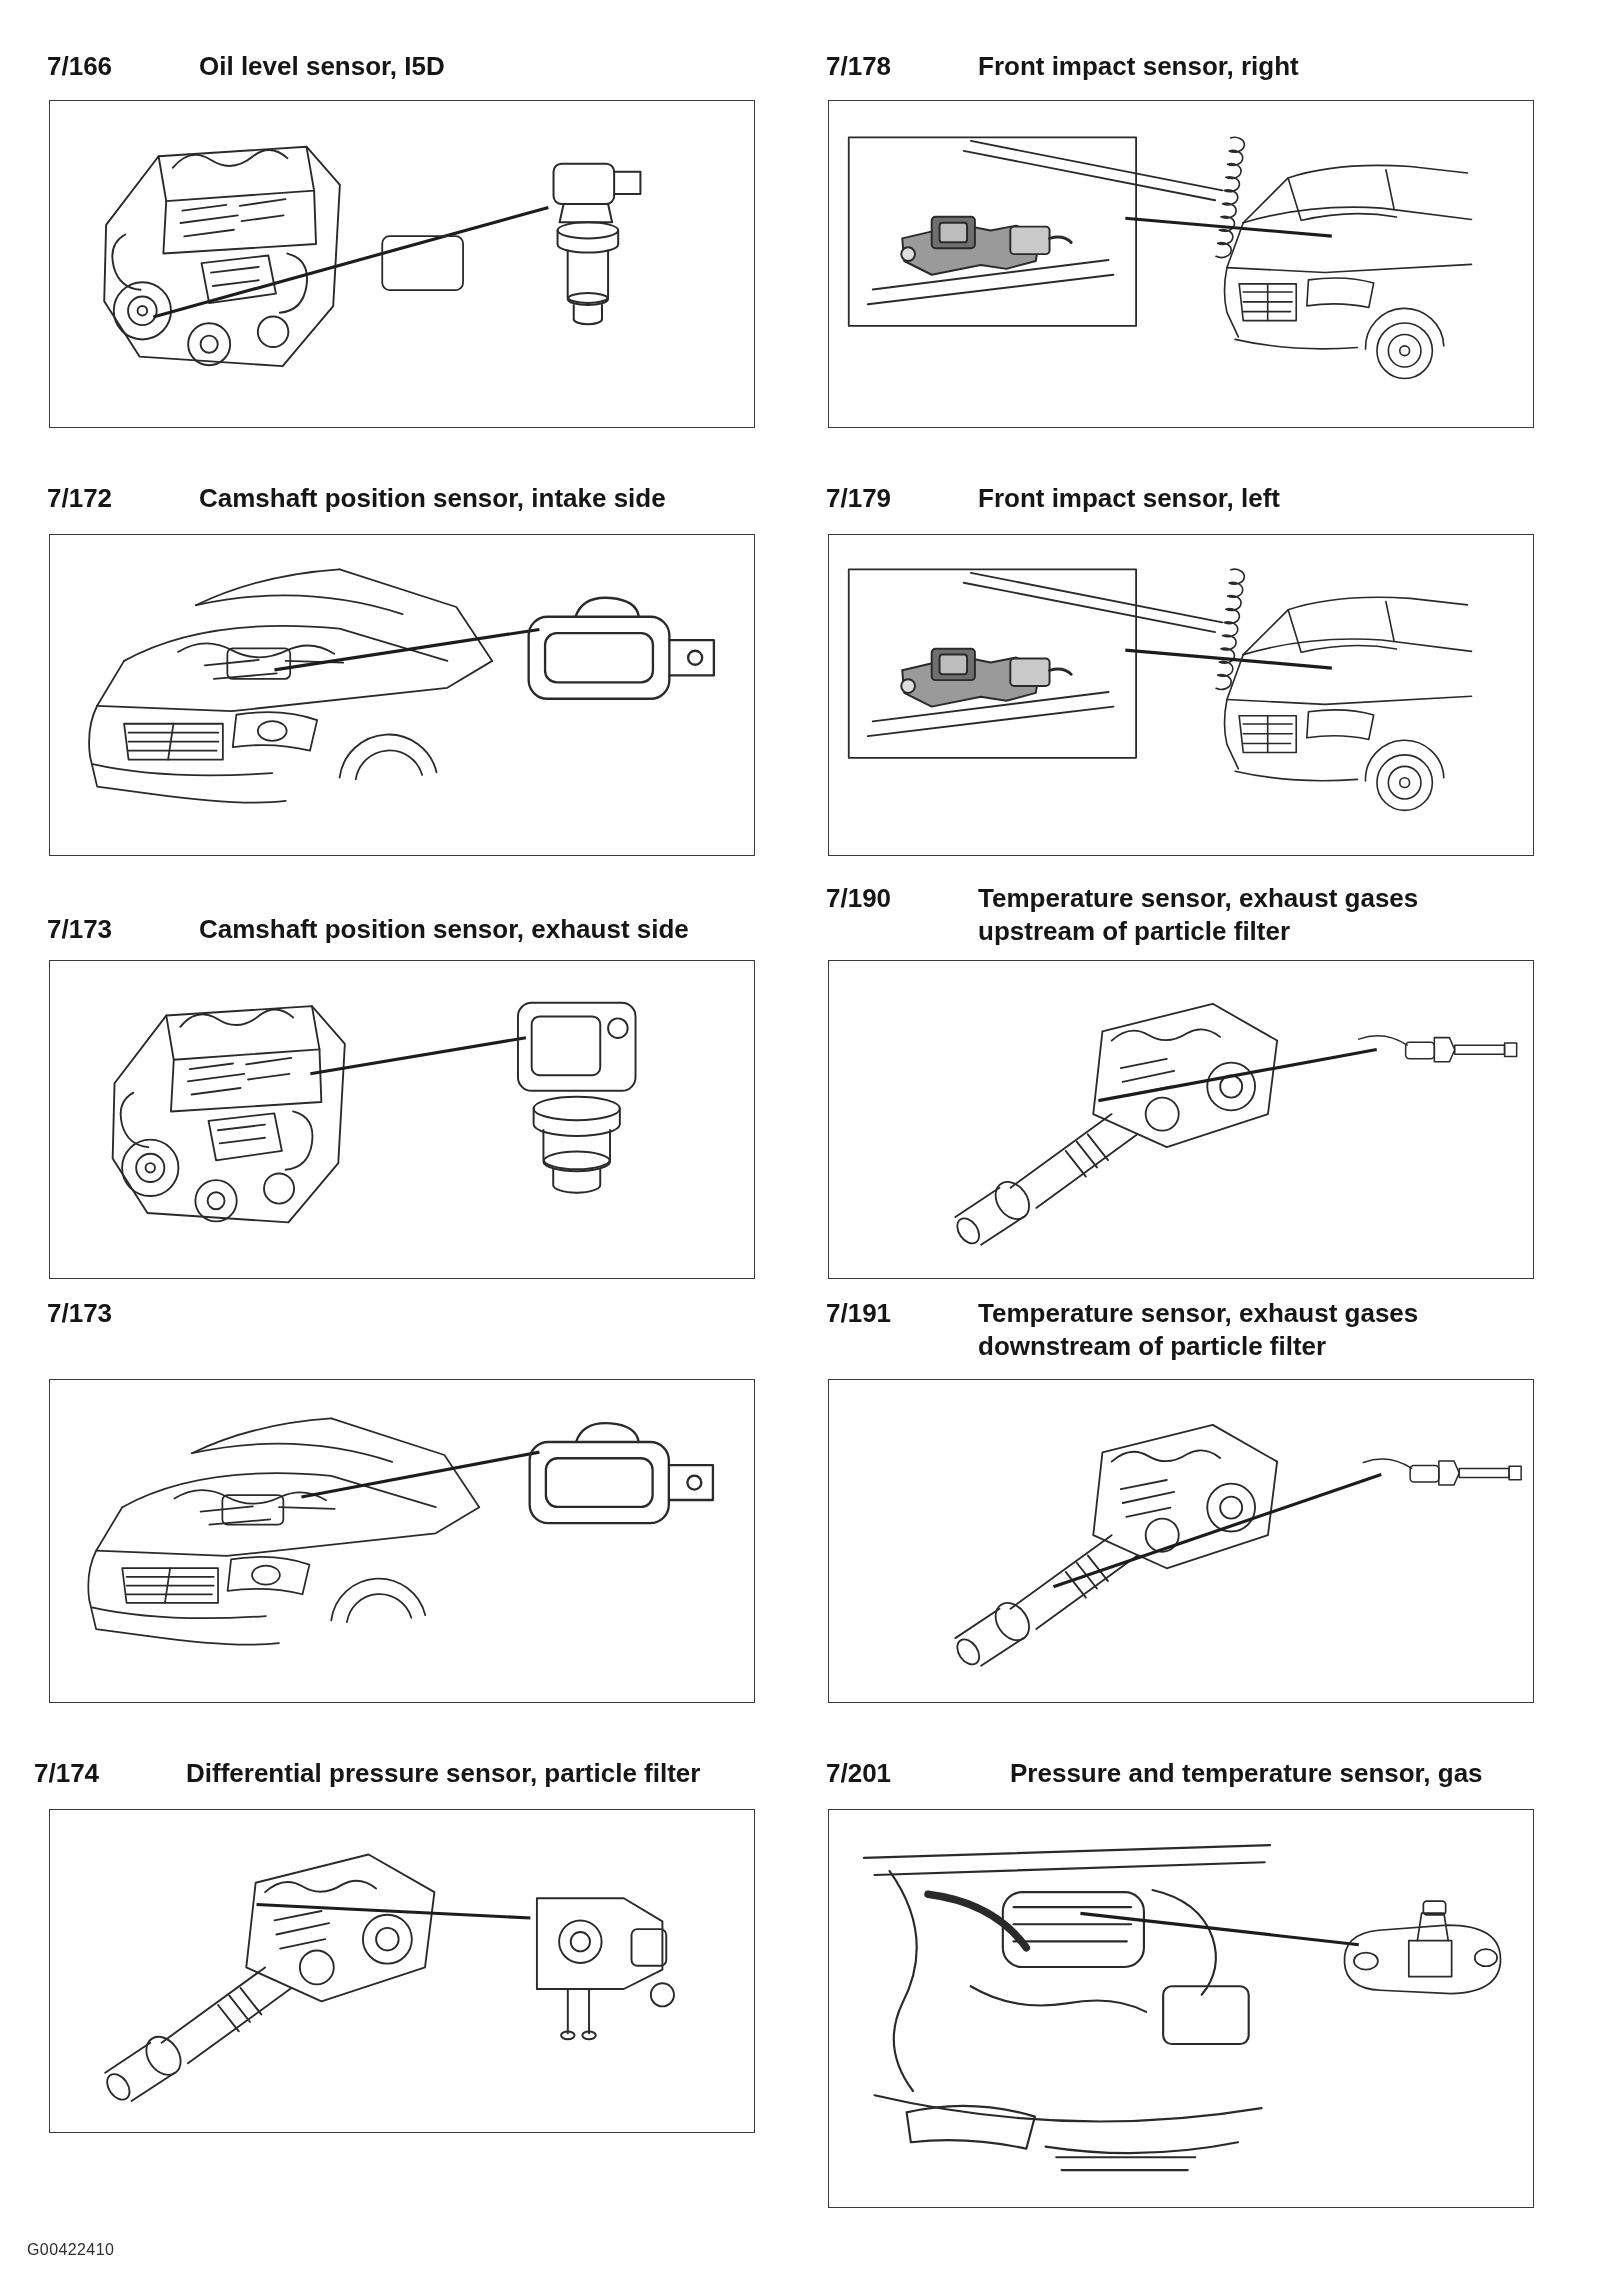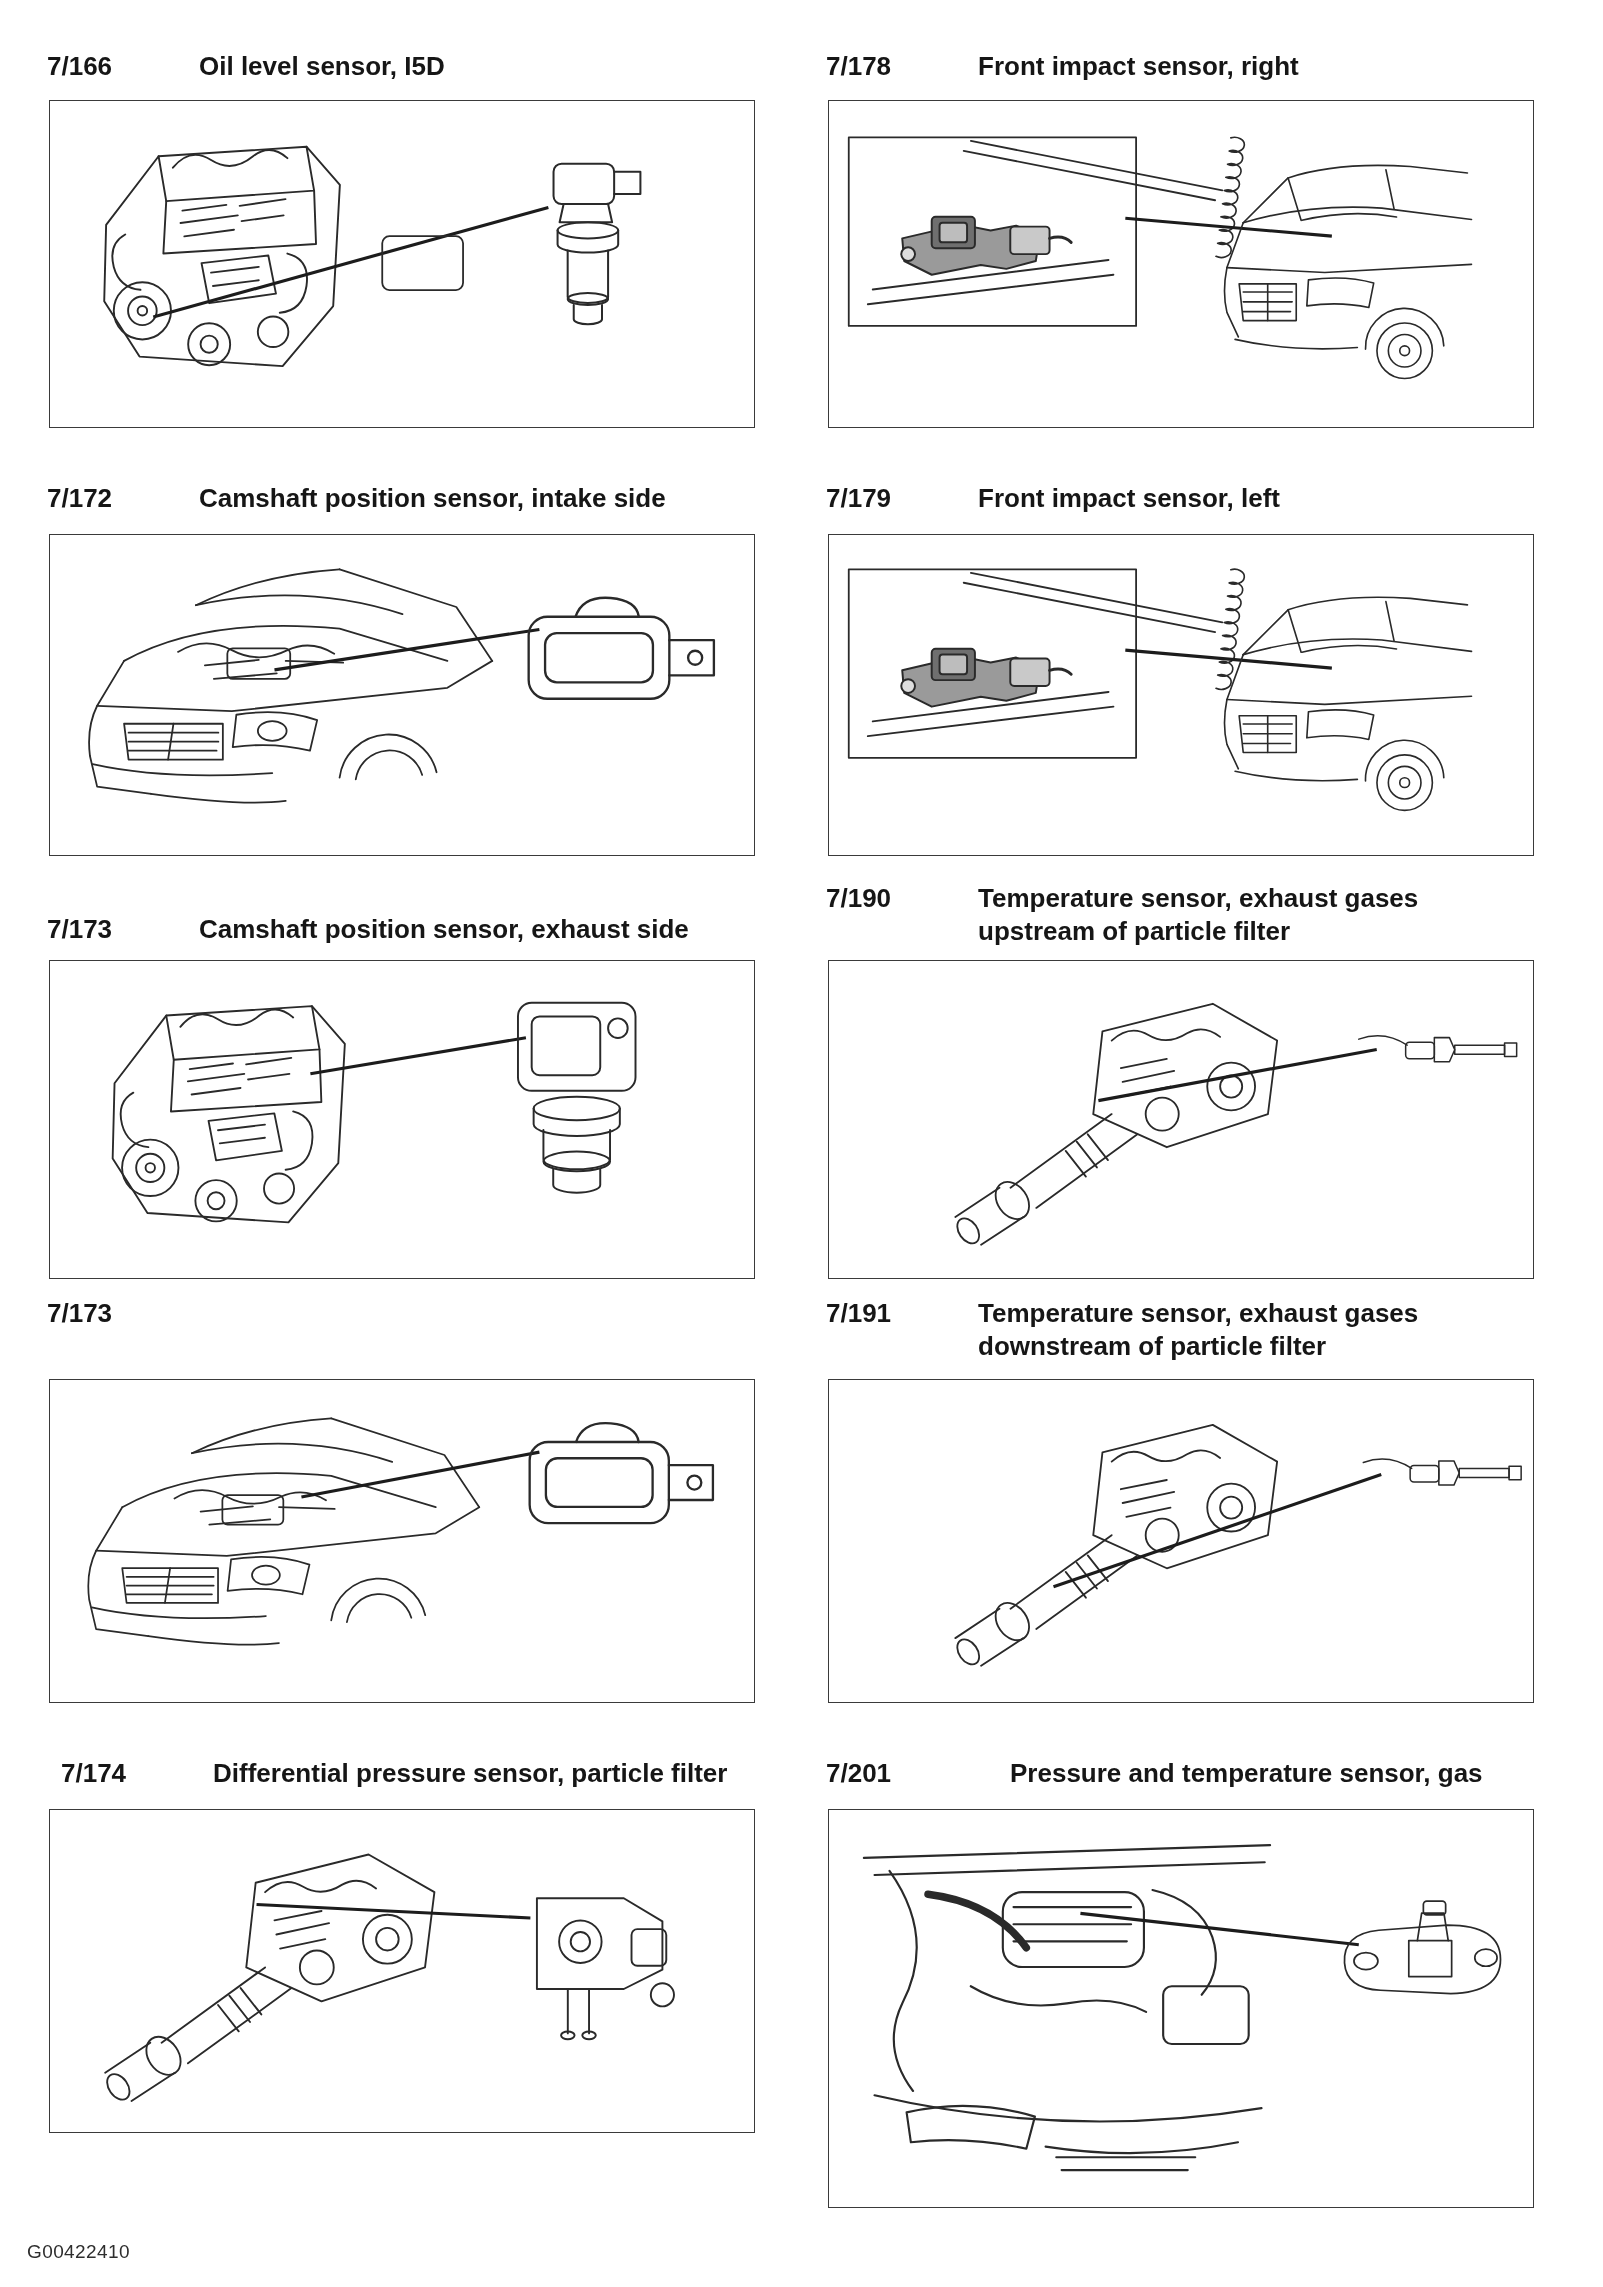--- a/index.html
+++ b/index.html
@@ -23,21 +23,21 @@
   .fig-box {
     position:absolute;
     border:1.8px solid #3a3a3a;
     background:#ffffff;
     box-sizing:border-box;
   }
   .fig-box svg { display:block; width:100%; height:100%; }
   .footer-code {
     position:absolute;
     left:27px; top:2241px;
-    font-size:19px;
+    font-size:16px;
     color:#2e2e2e;
     letter-spacing:0.4px;
   }
   .ink { stroke:#2a2a2a; fill:none; stroke-width:2; stroke-linecap:round; stroke-linejoin:round; }
   .leader { stroke:#1c1c1c; stroke-width:3.5; fill:none; }
 </style>
 </head>
 <body>
 
 <svg width="0" height="0" style="position:absolute" aria-hidden="true">
@@ -270,21 +270,21 @@
   <span class="fig-ref">7/173</span>
 </div>
 <div class="fig-box" style="left:49px; top:1379px; width:706px; height:324px;">
   <svg viewBox="0 0 784 358">
     <use href="#sym-car-front" x="15" y="25" width="480" height="320"></use>
     <line class="leader" x1="280" y1="130" x2="545" y2="80"></line>
     <use href="#sym-cam-sensor-a" x="520" y="30" width="235" height="155"></use>
   </svg>
 </div>
 
-<div class="fig-head" style="left:61px; top:1757px;">
+<div class="fig-head" style="left:34px; top:1757px;">
   <span class="fig-ref">7/174</span>
   <span class="fig-title">Differential pressure sensor, particle filter</span>
 </div>
 <div class="fig-box" style="left:49px; top:1809px; width:706px; height:324px;">
   <svg viewBox="0 0 784 358">
     <use href="#sym-exhaust" x="30" y="15" width="440" height="320"></use>
     <line class="leader" x1="230" y1="105" x2="535" y2="120"></line>
     <use href="#sym-dps" x="520" y="55" width="195" height="215"></use>
   </svg>
 </div>

